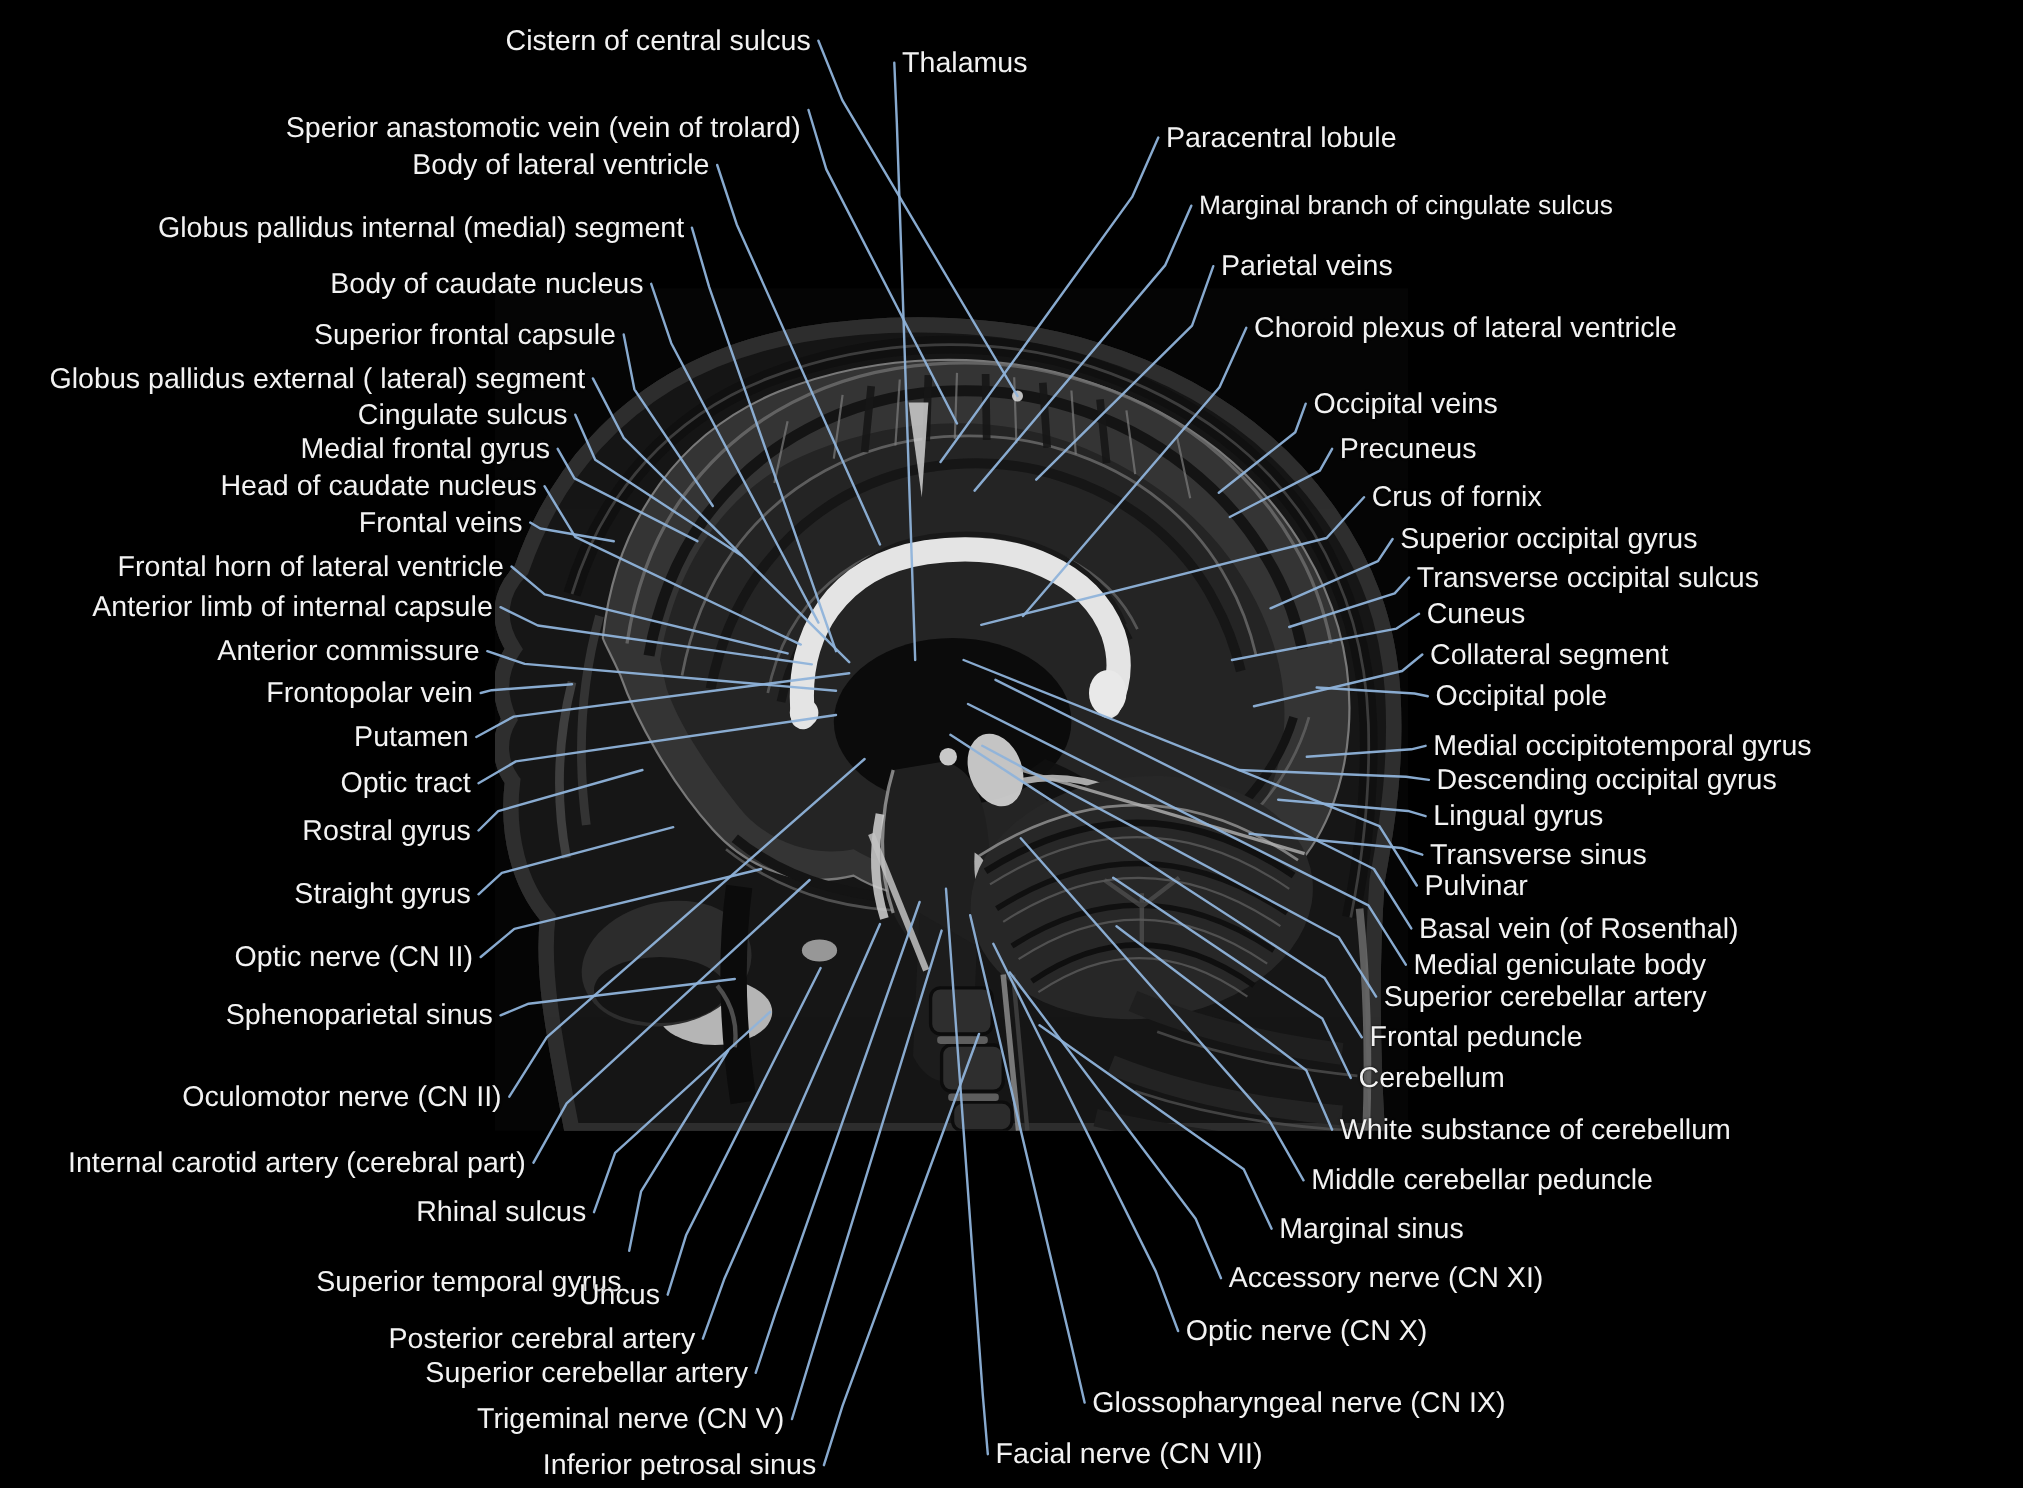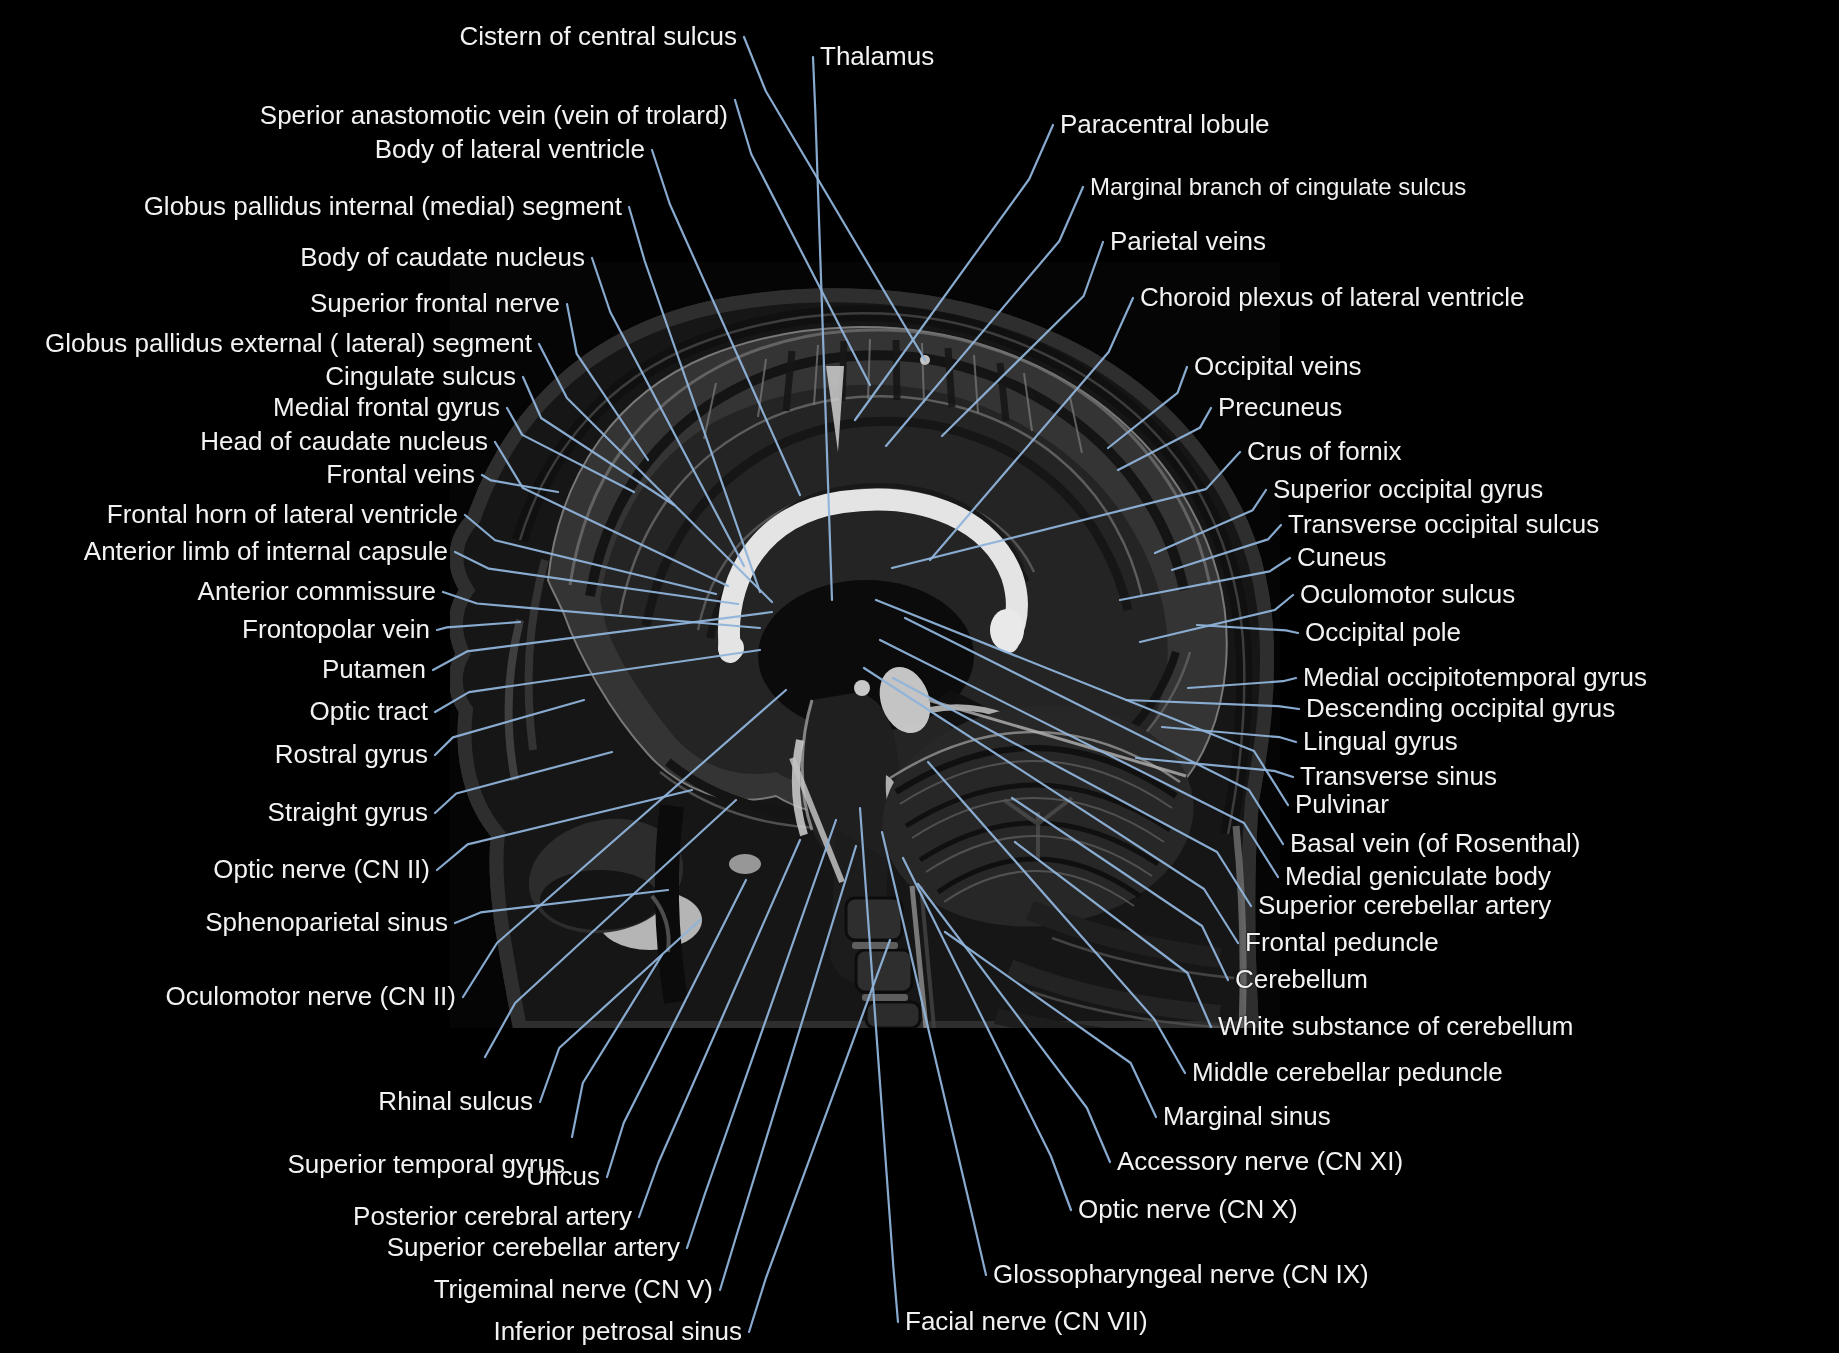--- a/index.html
+++ b/index.html
@@ -205,56 +205,57 @@
         <polyline points="898,1322 893.44,1268 860,808"></polyline>
       </g>
   </svg>
 
   <div id="label-layer">
       <div class="label col-left" style="left: 737px; top: 37px;">Cistern of central sulcus</div>
       <div class="label col-left" style="left: 728px; top: 116px;">Sperior anastomotic vein (vein of trolard)</div>
       <div class="label col-left" style="left: 645px; top: 150px;">Body of lateral ventricle</div>
       <div class="label col-left" style="left: 622px; top: 207px;">Globus pallidus internal (medial) segment</div>
       <div class="label col-left" style="left: 585px; top: 258px;">Body of caudate nucleus</div>
-      <div class="label col-left" style="left: 560px; top: 304px;">Superior frontal nerve</div>
+      <div class="label col-left" style="left: 560px; top: 304px;">Superior frontal capsule</div>
       <div class="label col-left" style="left: 532px; top: 344px;">Globus pallidus external ( lateral) segment</div>
       <div class="label col-left" style="left: 516px; top: 377px;">Cingulate sulcus</div>
       <div class="label col-left" style="left: 500px; top: 408px;">Medial frontal gyrus</div>
       <div class="label col-left" style="left: 488px; top: 442px;">Head of caudate nucleus</div>
       <div class="label col-left" style="left: 475px; top: 475px;">Frontal veins</div>
       <div class="label col-left" style="left: 458px; top: 515px;">Frontal horn of lateral ventricle</div>
       <div class="label col-left" style="left: 448px; top: 552px;">Anterior limb of internal capsule</div>
       <div class="label col-left" style="left: 436px; top: 592px;">Anterior commissure</div>
       <div class="label col-left" style="left: 430px; top: 630px;">Frontopolar vein</div>
       <div class="label col-left" style="left: 426px; top: 670px;">Putamen</div>
       <div class="label col-left" style="left: 428px; top: 712px;">Optic tract</div>
       <div class="label col-left" style="left: 428px; top: 755px;">Rostral gyrus</div>
       <div class="label col-left" style="left: 428px; top: 813px;">Straight gyrus</div>
       <div class="label col-left" style="left: 430px; top: 870px;">Optic nerve (CN II)</div>
       <div class="label col-left" style="left: 448px; top: 923px;">Sphenoparietal sinus</div>
       <div class="label col-left" style="left: 456px; top: 997px;">Oculomotor nerve (CN II)</div>
+      <div class="label col-left" style="left: 478px; top: 1057px;">Internal carotid artery (cerebral part)</div>
       <div class="label col-left" style="left: 533px; top: 1102px;">Rhinal sulcus</div>
       <div class="label col-left" style="left: 565px; top: 1137px; margin-top: 28px;">Superior temporal gyrus</div>
       <div class="label col-left" style="left: 600px; top: 1177px;">Uncus</div>
       <div class="label col-left" style="left: 632px; top: 1217px;">Posterior cerebral artery</div>
       <div class="label col-left" style="left: 680px; top: 1248px;">Superior cerebellar artery</div>
       <div class="label col-left" style="left: 713px; top: 1290px;">Trigeminal nerve (CN V)</div>
       <div class="label col-left" style="left: 742px; top: 1332px;">Inferior petrosal sinus</div>
       <div class="label col-right" style="left: 820px; top: 57px;">Thalamus</div>
       <div class="label col-right" style="left: 1060px; top: 125px;">Paracentral lobule</div>
       <div class="label col-right small" style="left: 1090px; top: 187px;">Marginal branch of cingulate sulcus</div>
       <div class="label col-right" style="left: 1110px; top: 242px;">Parietal veins</div>
       <div class="label col-right" style="left: 1140px; top: 298px;">Choroid plexus of lateral ventricle</div>
       <div class="label col-right" style="left: 1194px; top: 367px;">Occipital veins</div>
       <div class="label col-right" style="left: 1218px; top: 408px;">Precuneus</div>
       <div class="label col-right" style="left: 1247px; top: 452px;">Crus of fornix</div>
       <div class="label col-right" style="left: 1273px; top: 490px;">Superior occipital gyrus</div>
       <div class="label col-right" style="left: 1288px; top: 525px;">Transverse occipital sulcus</div>
       <div class="label col-right" style="left: 1297px; top: 558px;">Cuneus</div>
-      <div class="label col-right" style="left: 1300px; top: 595px;">Oculomotor sulcus</div>
+      <div class="label col-right" style="left: 1300px; top: 595px;">Collateral segment</div>
       <div class="label col-right" style="left: 1305px; top: 633px;">Occipital pole</div>
       <div class="label col-right" style="left: 1303px; top: 678px;">Medial occipitotemporal gyrus</div>
       <div class="label col-right" style="left: 1306px; top: 709px;">Descending occipital gyrus</div>
       <div class="label col-right" style="left: 1303px; top: 742px;">Lingual gyrus</div>
       <div class="label col-right" style="left: 1300px; top: 777px;">Transverse sinus</div>
       <div class="label col-right" style="left: 1295px; top: 805px;">Pulvinar</div>
       <div class="label col-right" style="left: 1290px; top: 844px;">Basal vein (of Rosenthal)</div>
       <div class="label col-right" style="left: 1285px; top: 877px;">Medial geniculate body</div>
       <div class="label col-right" style="left: 1258px; top: 906px;">Superior cerebellar artery</div>
       <div class="label col-right" style="left: 1245px; top: 943px;">Frontal peduncle</div>

